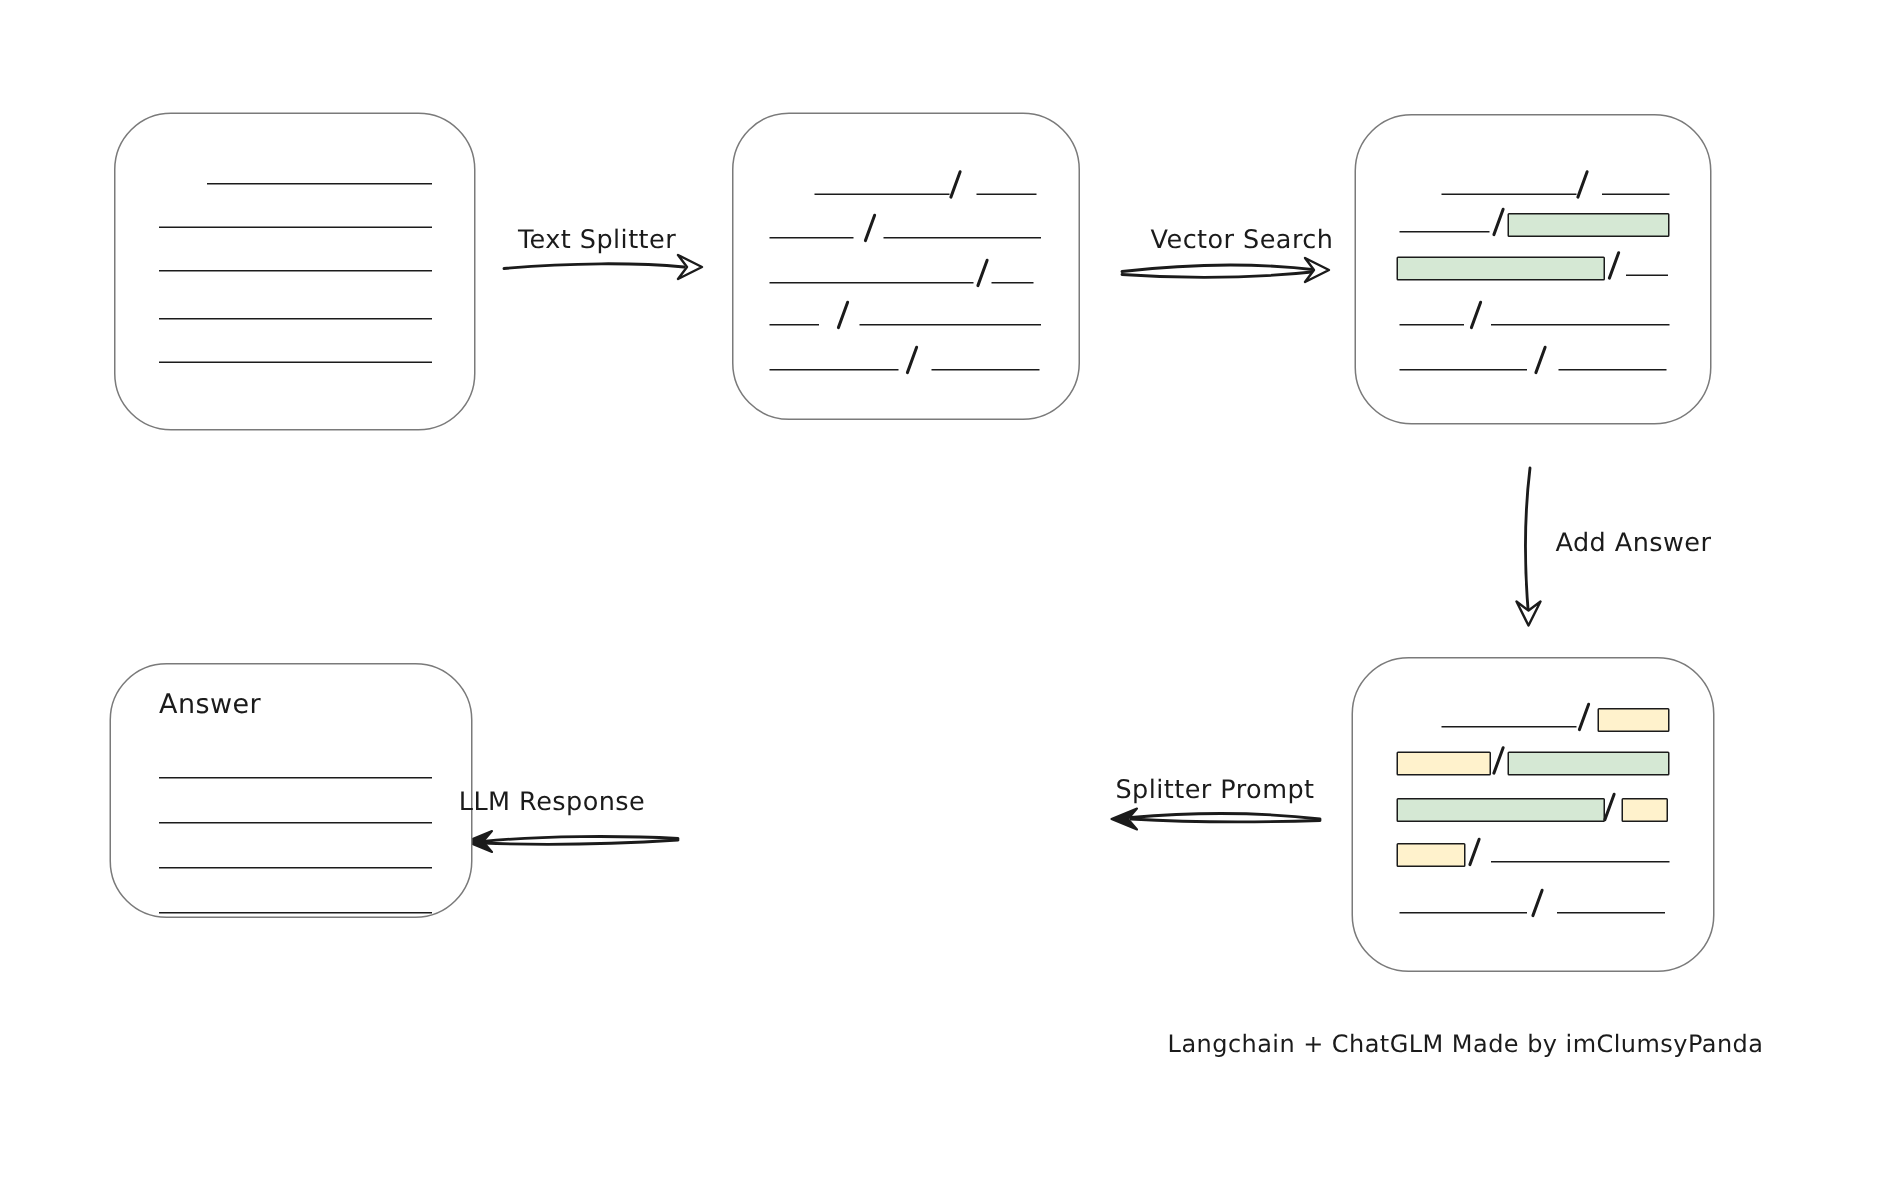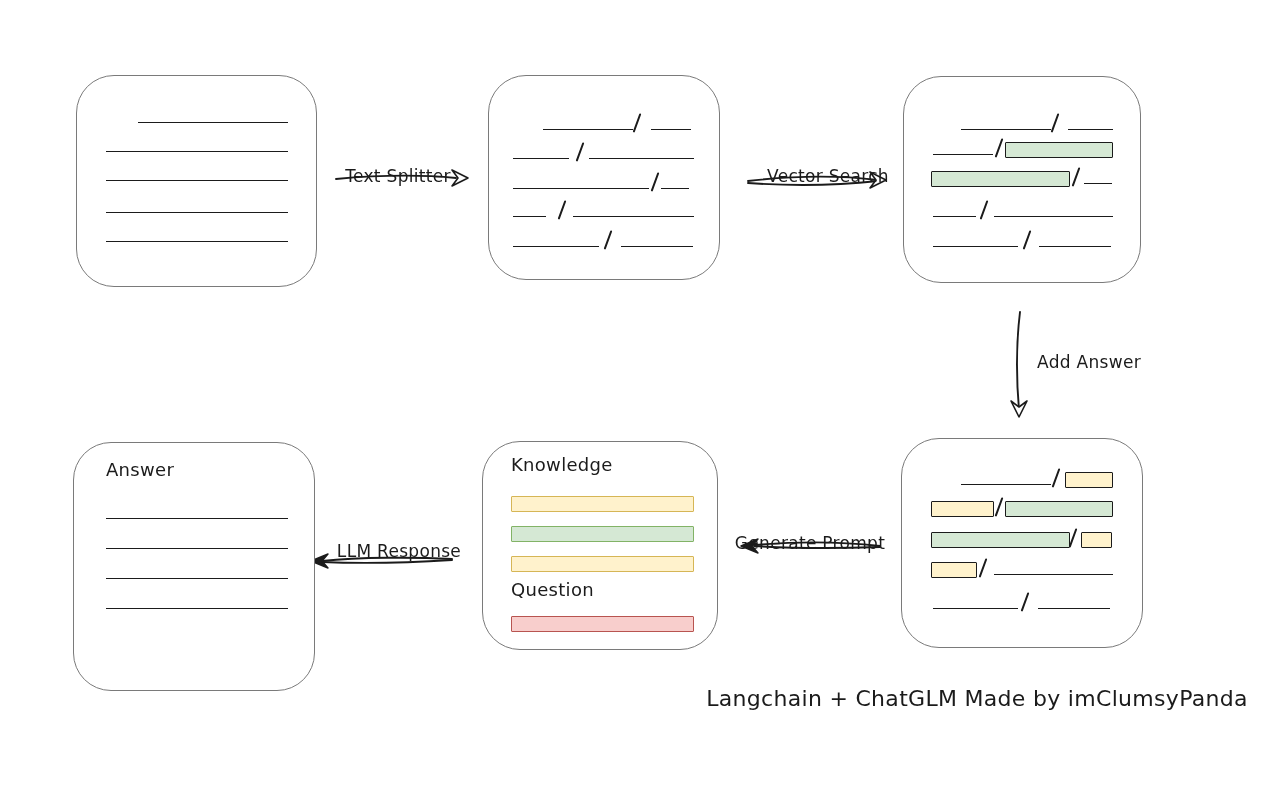--- a/index.html
+++ b/index.html
@@ -11,42 +11,42 @@
   *{margin:0;padding:0;box-sizing:border-box;}
   html,body{background:#ffffff;}
   body{font-family:"DejaVu Sans","Liberation Sans",sans-serif;color:var(--ink);}
   #canvas{position:relative;width:1262px;height:792px;background:#fff;overflow:hidden;}
   .box{position:absolute;background:#fff;border:1.6px solid var(--box-stroke);border-radius:38px;}
   #box-source{left:76px;top:75px;width:241px;height:212px;}
   #box-split{left:488px;top:75px;width:232px;height:205px;}
   #box-matched{left:903px;top:76px;width:238px;height:207px;}
   #box-context{left:901px;top:438px;width:242px;height:210px;}
   #box-prompt{left:482px;top:441px;width:236px;height:209px;}
-  #box-answer{left:73px;top:442px;width:242px;height:249px;}
+  #box-answer{left:73px;top:442px;width:242px;height:170px;}
   .doc-line{position:absolute;height:0;border-top:1.9px solid var(--ink);}
   .seg{position:absolute;}
   .seg.line{height:0;border-top:1.9px solid var(--ink);}
   .seg.slash{width:2.2px;height:20px;background:var(--ink);border-radius:1px;transform:rotate(20deg);}
   .seg.bar{height:16px;border:1.5px solid;border-radius:1px;}
   .bar{position:absolute;height:16px;border:1.5px solid;border-radius:1px;}
   .green{background:var(--green-fill);border-color:var(--green-stroke);}
   .yellow{background:var(--yellow-fill);border-color:var(--yellow-stroke);}
   .red{background:var(--red-fill);border-color:var(--red-stroke);}
   .arrow-label{position:absolute;font-size:17px;font-weight:500;letter-spacing:.3px;white-space:nowrap;color:var(--ink);}
-  .centered{transform:translateX(-50%);margin-top:16px;}
+  .centered{transform:translateX(-50%);}
   #lbl-text-splitter{left:398px;top:150px;}
   #lbl-vector-search{left:828px;top:150px;}
   #lbl-add-context{left:1037px;top:352px;}
   #lbl-generate-prompt{left:810px;top:517px;}
-  #lbl-llm-response{left:399px;top:525px;}
+  #lbl-llm-response{left:368px;top:525px;}
   .inbox-label{position:absolute;font-size:18px;font-weight:500;letter-spacing:.3px;color:var(--ink);}
   #lbl-knowledge{left:28px;top:12px;}
   #lbl-question{left:28px;top:137px;}
   #lbl-answer{left:32px;top:16px;}
-  #caption{position:absolute;left:977px;top:686px;transform:translateX(-50%);font-size:22px;font-weight:500;letter-spacing:.3px;white-space:nowrap;color:var(--ink);}
+  #caption{position:absolute;left:977px;top:686px;transform:translateX(-50%);font-size:16px;font-weight:500;letter-spacing:.3px;white-space:nowrap;color:var(--ink);}
   #arrows{position:absolute;left:0;top:0;width:1262px;height:792px;pointer-events:none;}
   #arrows path{stroke:var(--ink);stroke-width:1.9;fill:none;stroke-linecap:round;}
   #arrows path.head-open{fill:#ffffff;stroke-width:1.6;stroke-linejoin:round;}
   #arrows path.head-solid{fill:var(--ink);stroke-width:1.4;stroke-linejoin:round;}
 </style>
 </head>
 <body>
 
 <div id="canvas">
 
@@ -121,37 +121,29 @@
       <div class="seg slash" style="left: 170px; top: 89px;"></div>
       <div class="seg bar yellow" style="left: 179px; top: 93px; width: 31px;"></div>
       <div class="seg bar yellow" style="left: 29px; top: 123px; width: 46px;"></div>
       <div class="seg slash" style="left: 80px; top: 119px;"></div>
       <div class="seg line" style="left: 92px; top: 135px; width: 119px;"></div>
       <div class="seg line" style="left: 31px; top: 169px; width: 85px;"></div>
       <div class="seg slash" style="left: 122px; top: 153px;"></div>
       <div class="seg line" style="left: 136px; top: 169px; width: 72px;"></div>
     </div>
 
-  <div class="box" id="box-prompt">
-    <div class="inbox-label" id="lbl-knowledge">Knowledge</div>
-    <div class="inbox-label" id="lbl-question">Question</div>
-  <div class="bar yellow" style="left: 28px; top: 54px; width: 183px;"></div>
-      <div class="bar green" style="left: 28px; top: 84px; width: 183px;"></div>
-      <div class="bar yellow" style="left: 28px; top: 114px; width: 183px;"></div>
-      <div class="bar red" style="left: 28px; top: 174px; width: 183px;"></div>
-    </div>
 
   <div class="box" id="box-answer">
     <div class="inbox-label" id="lbl-answer">Answer</div>
   <div class="doc-line" style="left: 32px; top: 75px; width: 182px;"></div>
       <div class="doc-line" style="left: 32px; top: 105px; width: 182px;"></div>
       <div class="doc-line" style="left: 32px; top: 135px; width: 182px;"></div>
       <div class="doc-line" style="left: 32px; top: 165px; width: 182px;"></div>
     </div>
 
   <div class="arrow-label centered" id="lbl-text-splitter">Text Splitter</div>
   <div class="arrow-label centered" id="lbl-vector-search">Vector Search</div>
   <div class="arrow-label" id="lbl-add-context">Add Answer</div>
-  <div class="arrow-label centered" id="lbl-generate-prompt">Generate Prompt</div>
+  <div class="arrow-label centered" id="lbl-generate-prompt">Splitter Prompt</div>
   <div class="arrow-label centered" id="lbl-llm-response">LLM Response</div>
 
   <div id="caption">Langchain + ChatGLM Made by imClumsyPanda</div>
 </div>
 
 </body></html>

